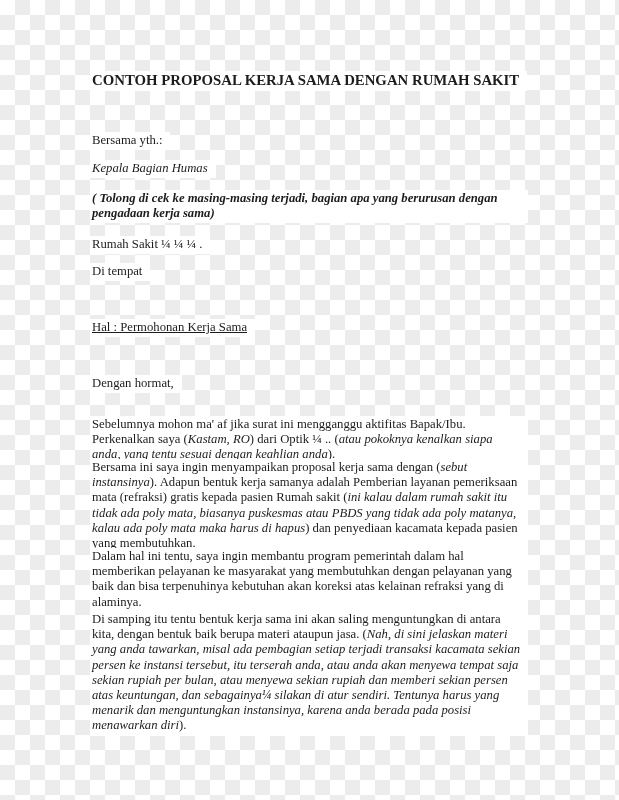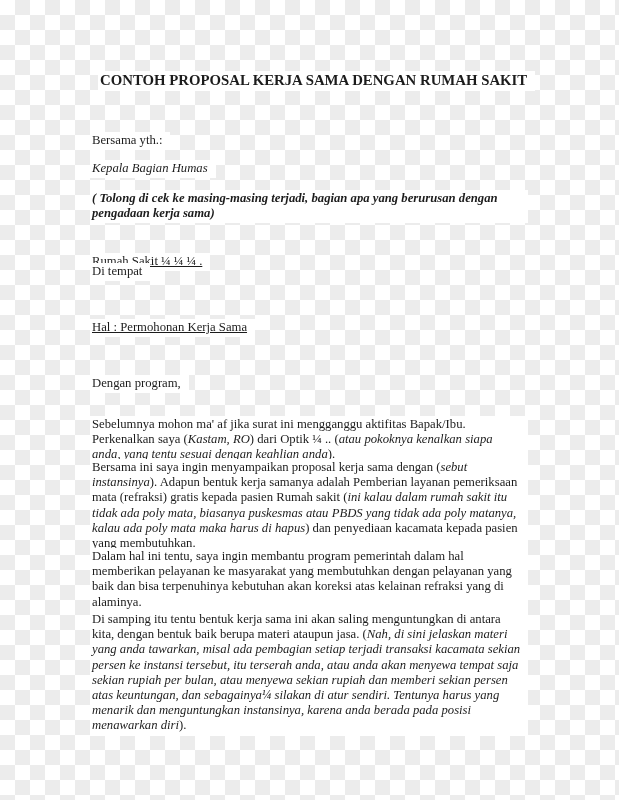--- a/index.html
+++ b/index.html
@@ -62,36 +62,36 @@
   .italic {
     font-style: italic;
   }
 </style>
 </head>
 <body>
 
 <div class="canvas">
   <div class="doc">
 
-    <div class="block doc-title" style="top:71px;margin-left:8px;">CONTOH PROPOSAL KERJA SAMA DENGAN RUMAH SAKIT</div>
+    <div class="block doc-title" style="top:71px;">CONTOH PROPOSAL KERJA SAMA DENGAN RUMAH SAKIT</div>
 
 
     <div class="block" style="top:132px;">Bersama yth.:</div>
 
     <div class="block" style="top:160px;font-style:italic;">Kepala Bagian Humas</div>
 
     <div class="para note" style="top:190px;">( Tolong di cek ke masing-masing terjadi, bagian apa yang berurusan dengan pengadaan kerja sama)</div>
 
-    <div class="block" style="top:253px;text-decoration:underline;">Rumah Sakit ¼ ¼ ¼ .</div>
+    <div class="block" style="top:236px;">Rumah Sakit ¼ ¼ ¼ .</div>
 
     <div class="block" style="top:263px;text-align:center;">Di tempat</div>
 
     <div class="block" style="top:319px;text-decoration:underline;">Hal : Permohonan Kerja Sama</div>
 
-    <div class="block" style="top:375px;">Dengan program,</div>
+    <div class="block" style="top:375px;">Dengan hormat,</div>
 
     <div class="para" style="top:404px;margin-top:12px;"><span>Sebelumnya mohon ma' af jika surat ini mengganggu aktifitas Bapak/Ibu. Perkenalkan saya (</span><span class="italic">Kastam, RO</span><span>) dari Optik ¼ .. (</span><span class="italic">atau pokoknya kenalkan siapa anda, yang tentu sesuai dengan keahlian anda</span><span>).</span></div>
 
     <div class="para" style="top:459px;"><span>Bersama ini saya ingin menyampaikan proposal kerja sama dengan (</span><span class="italic">sebut instansinya</span><span>). Adapun bentuk kerja samanya adalah Pemberian layanan pemeriksaan mata (refraksi) gratis kepada pasien Rumah sakit (</span><span class="italic">ini kalau dalam rumah sakit itu tidak ada poly mata, biasanya puskesmas atau PBDS yang tidak ada poly matanya, kalau ada poly mata maka harus di hapus</span><span>) dan penyediaan kacamata kepada pasien yang membutuhkan.</span></div>
 
     <div class="para" style="top:548px;"><span>Dalam hal ini tentu, saya ingin membantu program pemerintah dalam hal memberikan pelayanan ke masyarakat yang membutuhkan dengan pelayanan yang baik dan bisa terpenuhinya kebutuhan akan koreksi atas kelainan refraksi yang di alaminya.</span></div>
 
     <div class="para" style="top:611px;"><span>Di samping itu tentu bentuk kerja sama ini akan saling menguntungkan di antara kita, dengan bentuk baik berupa materi ataupun jasa. (</span><span class="italic">Nah, di sini jelaskan materi yang anda tawarkan, misal ada pembagian setiap terjadi transaksi kacamata sekian persen ke instansi tersebut, itu terserah anda, atau anda akan menyewa tempat saja sekian rupiah per bulan, atau menyewa sekian rupiah dan memberi sekian persen atas keuntungan, dan sebagainya¼ silakan di atur sendiri. Tentunya harus yang menarik dan menguntungkan instansinya, karena anda berada pada posisi menawarkan diri</span><span>).</span></div>
 
   </div>

